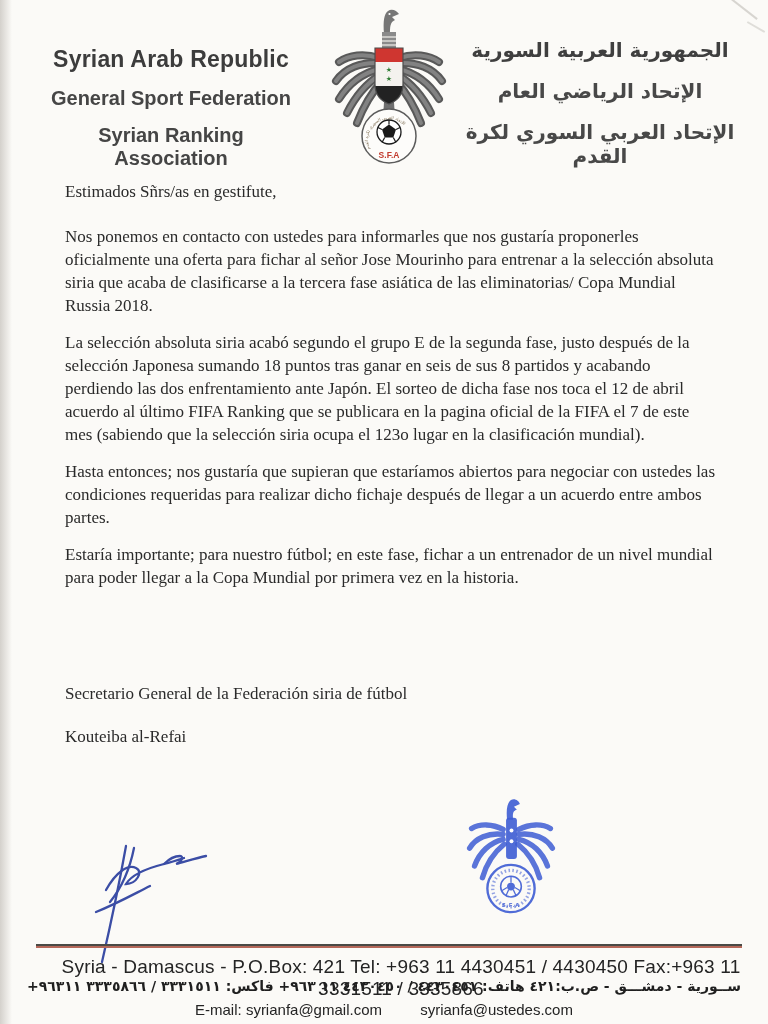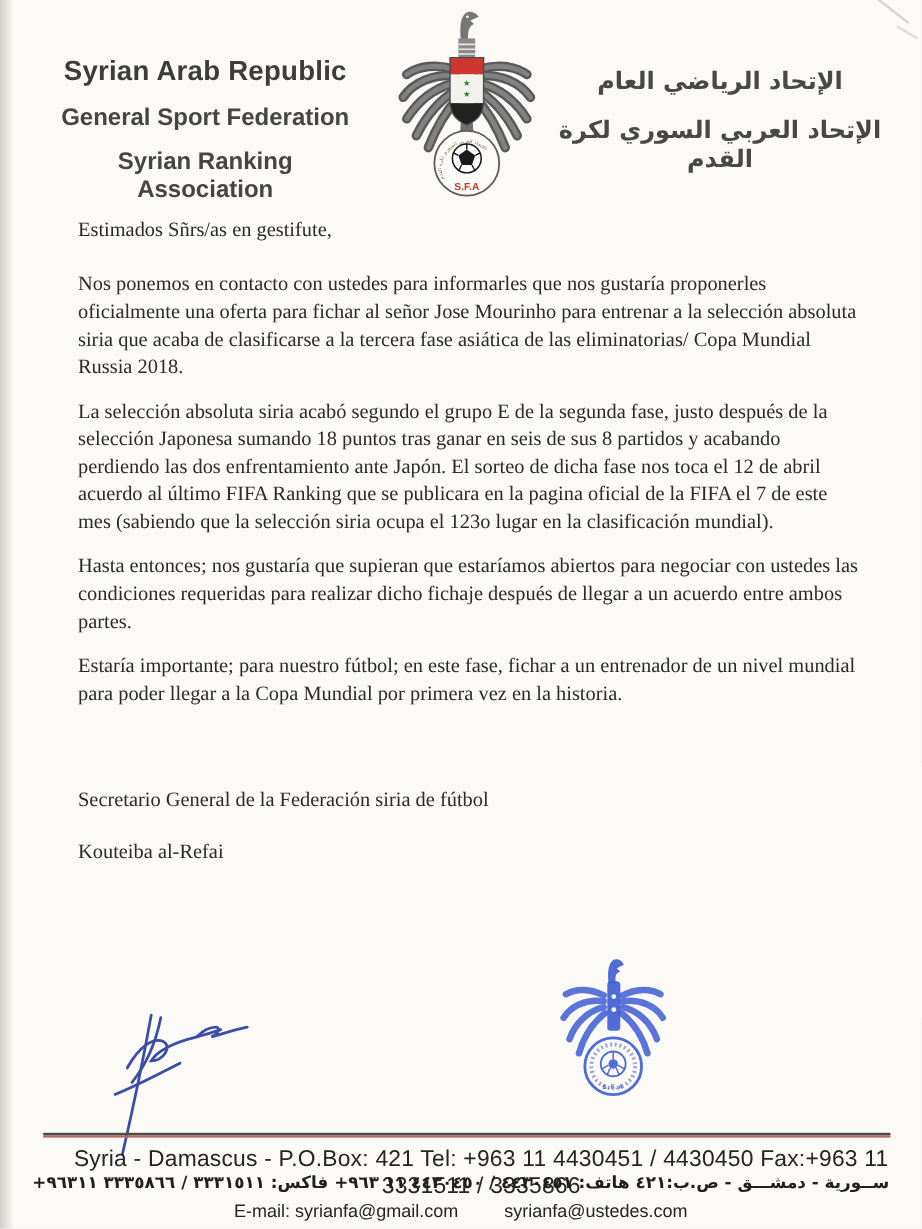--- a/index.html
+++ b/index.html
@@ -43,21 +43,21 @@
   .header-right .ha2 { font-size:20px; margin-top:17px; color:#484848; }
 
   
   .letter {
     position:absolute; left:65px; top:180px; width:656px;
     font-size:17px; line-height:23px; color:#2a2a2a;
   }
   .letter .greeting { margin-bottom:22px; }
   .letter p { margin:0 0 14px 0; }
   .letter p.gap-before { margin-top:24px; }
-  .letter .sig-title { margin-top:66px; }
+  .letter .sig-title { margin-top:93px; }
   .letter .sig-name  { margin-top:20px; }
 
   
   .signature { position:absolute; left:68px; top:832px; width:160px; height:136px; }
   .signature svg { width:100%; height:100%; }
   .stamp { position:absolute; left:460px; top:796px; width:102px; height:128px; opacity:.92; }
   .stamp svg { width:100%; height:100%; }
 
   
   .footer-rule {
@@ -162,20 +162,21 @@
         <line x1="67" y1="123.5" x2="71" y2="121.5"></line>
         <line x1="64.3" y1="131.5" x2="67" y2="136.5"></line>
         <line x1="55.7" y1="131.5" x2="53" y2="136.5"></line>
         <line x1="53" y1="123.5" x2="49" y2="121.5"></line>
       </g>
       <text x="60" y="152" text-anchor="middle" font-size="8.5" font-weight="bold" fill="#c23b2e" font-family="Liberation Sans, sans-serif">S.F.A</text>
     </svg>
   </div>
 
   <div class="header-right" dir="rtl">
+    <div class="ha1">الجمهورية العربية السورية</div>
     <div class="ha2">الإتحاد الرياضي العام</div>
     <div class="ha2">الإتحاد العربي السوري لكرة القدم</div>
   </div>
 
   <main class="letter">
     <div class="greeting">Estimados Sñrs/as en gestifute,</div>
     <p>Nos ponemos en contacto con ustedes para informarles que nos gustaría proponerles oficialmente una oferta para fichar al señor Jose Mourinho para entrenar a la selección absoluta siria que acaba de clasificarse a la tercera fase asiática de las eliminatorias/ Copa Mundial Russia 2018.</p>
     <p>La selección absoluta siria acabó segundo el grupo E de la segunda fase, justo después de la selección Japonesa sumando 18 puntos tras ganar en seis de sus 8 partidos y acabando perdiendo las dos enfrentamiento ante Japón. El sorteo de dicha fase nos toca el 12 de abril acuerdo al último FIFA Ranking que se publicara en la pagina oficial de la FIFA el 7 de este mes (sabiendo que la selección siria ocupa el 123o lugar en la clasificación mundial).</p>
     <p>Hasta entonces; nos gustaría que supieran que estaríamos abiertos para negociar con ustedes las condiciones requeridas para realizar dicho fichaje después de llegar a un acuerdo entre ambos partes.</p>
     <p>Estaría importante; para nuestro fútbol; en este fase, fichar a un entrenador de un nivel mundial para poder llegar a la Copa Mundial por primera vez en la historia.</p>

